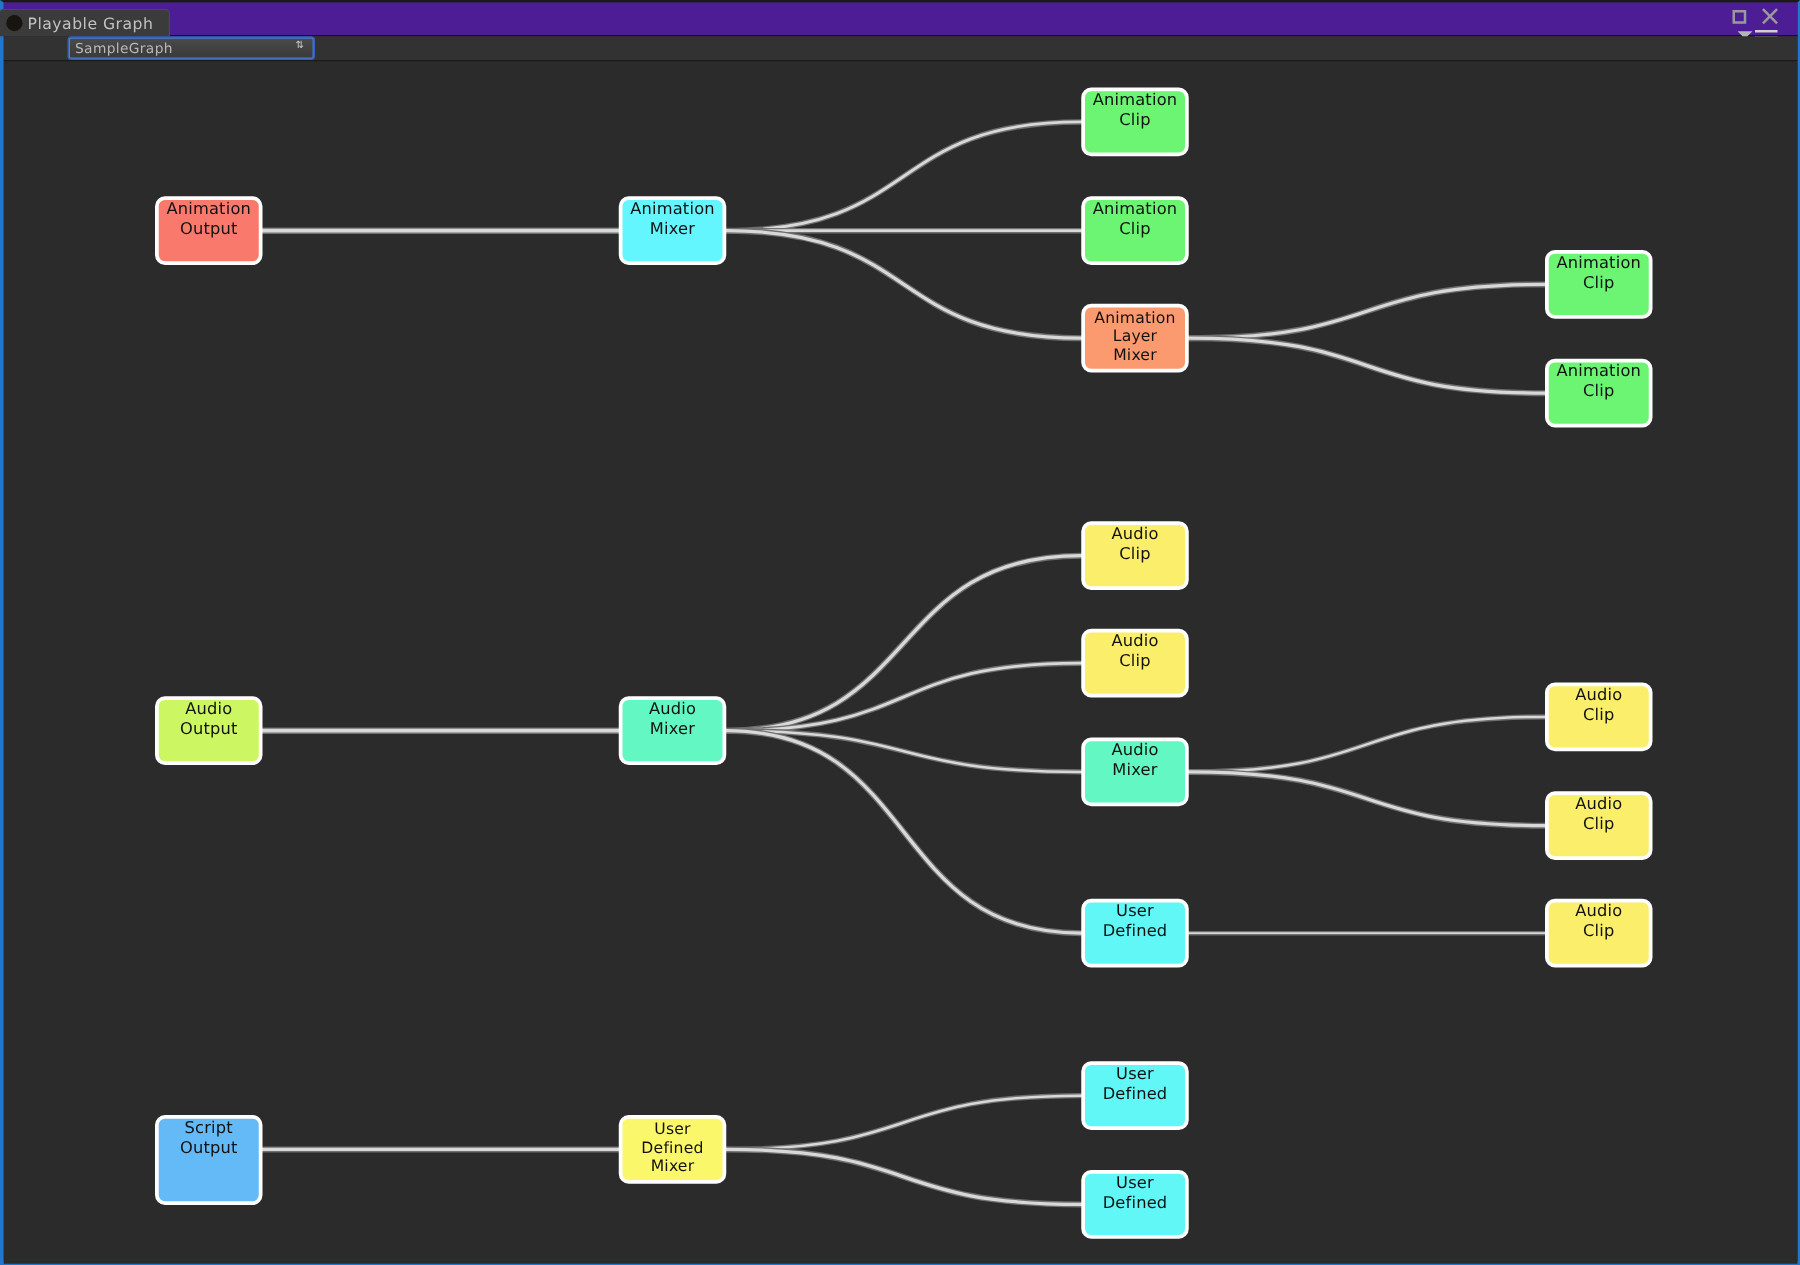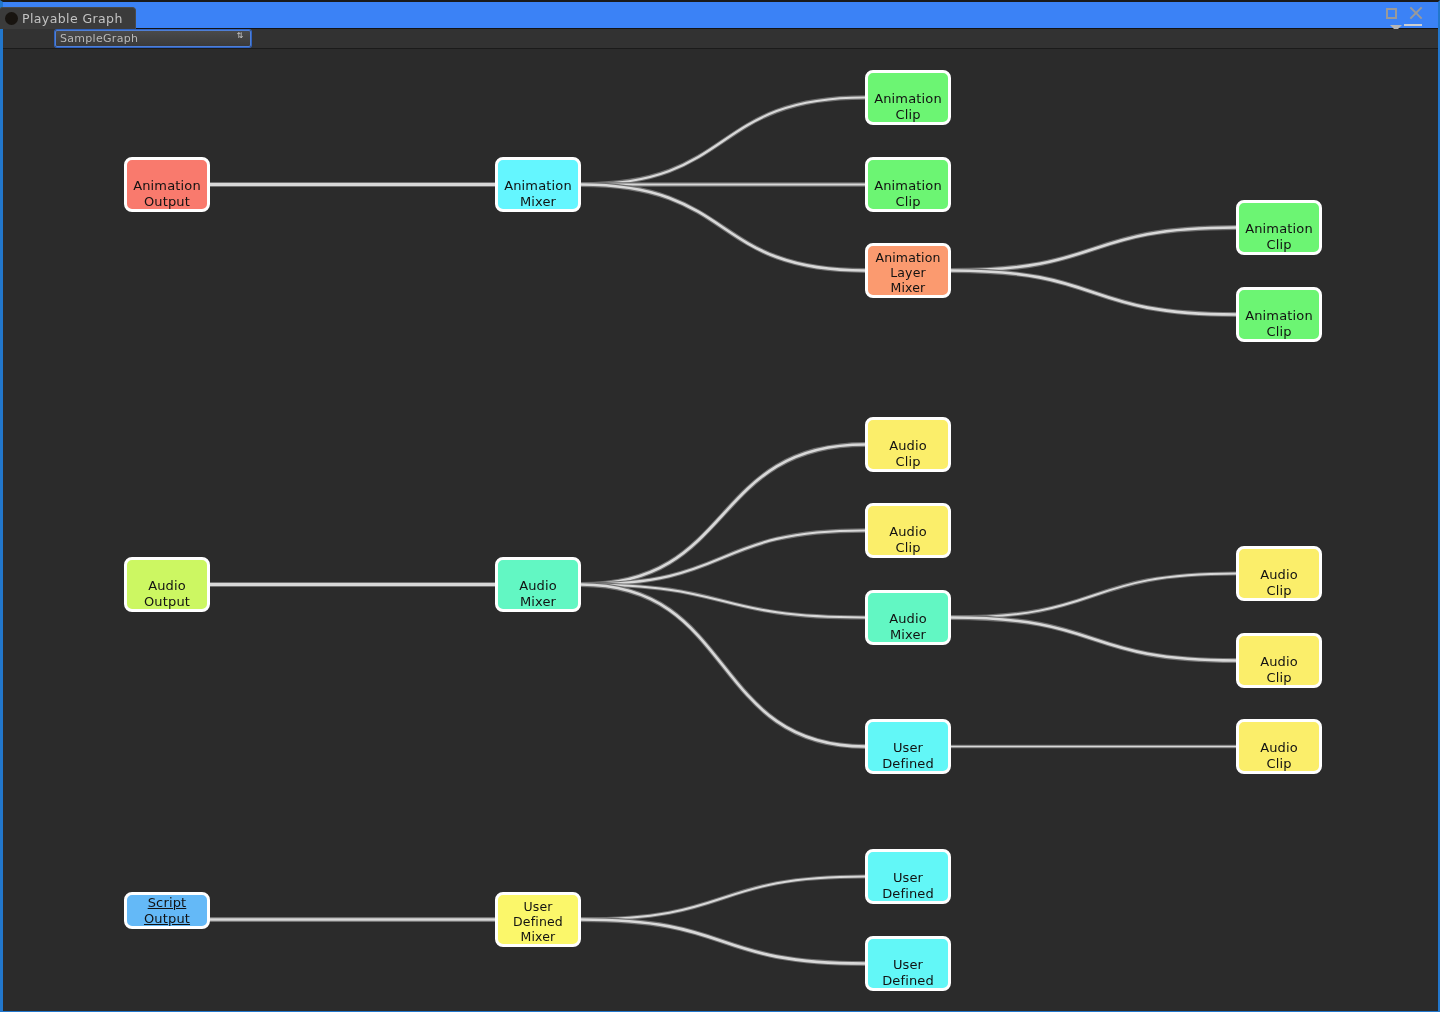--- a/index.html
+++ b/index.html
@@ -27,21 +27,21 @@
     border-top: 2px solid #1a1a1a;
     box-sizing: border-box;
   }
 
   
   #tabbar {
     position: absolute;
     left: 0; top: 0;
     width: 100%;
     height: 27px;
-    background: #3b82f6;
+    background: #4c1d95;
     border-bottom: 1px solid #131313;
     box-sizing: border-box;
   }
   #tab {
     position: absolute;
     left: -4px; top: 5px;
     height: 22px;
     padding: 0 12px 0 22px;
     background: #3b3b3b;
     border-top-left-radius: 4px;
@@ -169,21 +169,21 @@
 
   
   .node {
     position: absolute;
     box-sizing: border-box;
     border: 3px solid #ffffff;
     border-radius: 8px;
     display: flex;
     flex-direction: column;
     align-items: center;
-    justify-content: flex-end;
+    justify-content: flex-start;
     color: #121212;
     font-size: 13px;
     line-height: 15.5px;
     text-align: center;
     letter-spacing: 0.15px;
     white-space: pre-line;
     user-select: none;
   }
 </style>
 </head>
@@ -280,21 +280,21 @@
         <div class="node" style="left: 862px; top: 540px; width: 86px; height: 55px; background: rgb(98, 247, 195);"><span>Audio
 Mixer</span></div>
         <div class="node" style="left: 862px; top: 669px; width: 86px; height: 55px; background: rgb(98, 247, 247);"><span>User
 Defined</span></div>
         <div class="node" style="left: 1233px; top: 496px; width: 86px; height: 55px; background: rgb(251, 238, 106);"><span>Audio
 Clip</span></div>
         <div class="node" style="left: 1233px; top: 583px; width: 86px; height: 55px; background: rgb(251, 238, 106);"><span>Audio
 Clip</span></div>
         <div class="node" style="left: 1233px; top: 669px; width: 86px; height: 55px; background: rgb(251, 238, 106);"><span>Audio
 Clip</span></div>
-        <div class="node" style="left: 121px; top: 842px; width: 86px; height: 37px; background: rgb(100, 185, 247); text-decoration: underline;"><span>Script
+        <div class="node" style="left: 121px; top: 842px; width: 86px; height: 72px; background: rgb(100, 185, 247);"><span>Script
 Output</span></div>
         <div class="node" style="left: 492px; top: 842px; width: 86px; height: 55px; background: rgb(251, 247, 106); font-size: 12.5px; line-height: 15px;"><span>User
 Defined
 Mixer</span></div>
         <div class="node" style="left: 862px; top: 799px; width: 86px; height: 55px; background: rgb(98, 247, 247);"><span>User
 Defined</span></div>
         <div class="node" style="left: 862px; top: 886px; width: 86px; height: 55px; background: rgb(98, 247, 247);"><span>User
 Defined</span></div>
       </div>
   </div>

